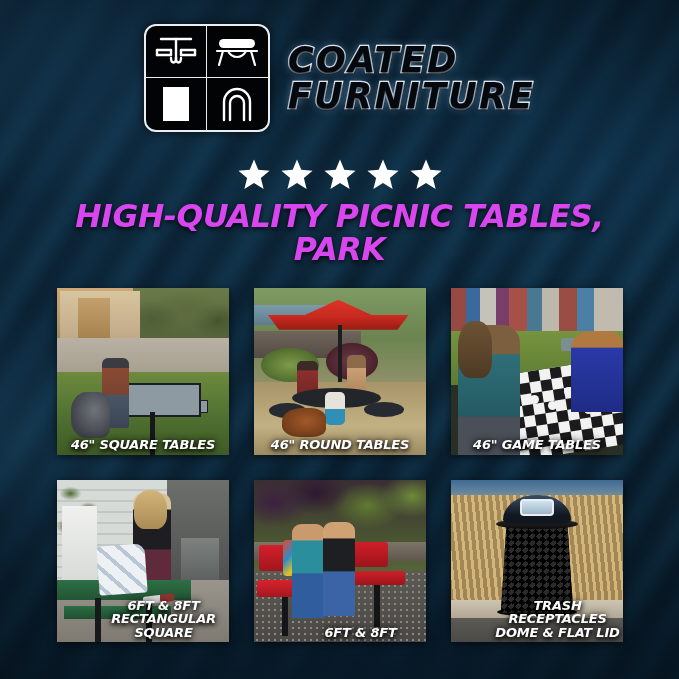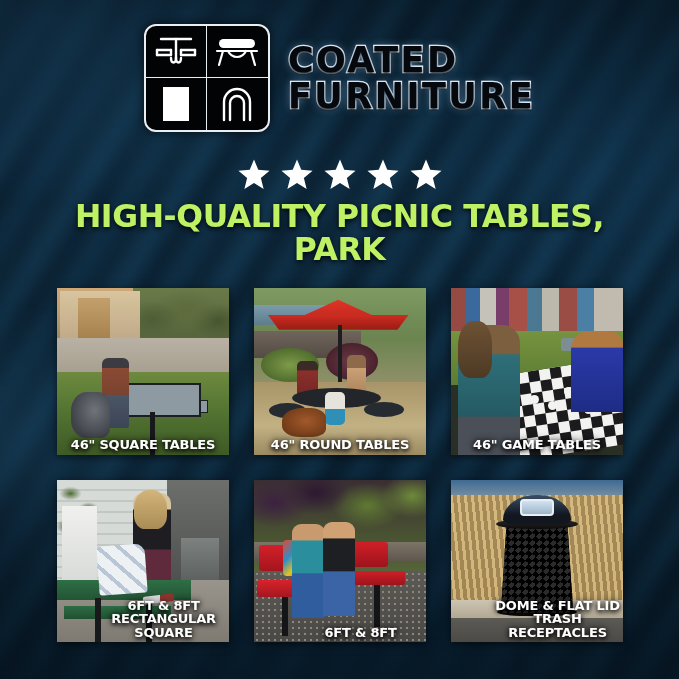--- a/index.html
+++ b/index.html
@@ -42,21 +42,21 @@
     filter:blur(6px);
   }
   #bg .vign {
     background:radial-gradient(ellipse 120% 110% at 50% 45%, rgba(0,0,0,0) 30%, rgba(0,0,0,0.55) 100%);
   }
   #bg .dark {
     background:linear-gradient(180deg, rgba(2,10,18,0.55) 0%, rgba(2,10,18,0.18) 28%, rgba(3,14,24,0.30) 62%, rgba(4,18,30,0.72) 100%);
   }
 
   
-  #content { position:relative; z-index:2; width:679px; height:679px; }
+  #content { position:relative; z-index:2; width:679px; height:679px;font-style:italic; }
 
   
   .logo-row {
     position:absolute; left:0; right:0; top:24px;
     display:flex; align-items:center; justify-content:center; gap:18px;
   }
   .logo-mark {
     width:126px; height:108px; background:#020304;
     border:2px solid #e9eef3; border-radius:12px;
     display:grid; grid-template-columns:1fr 1fr; grid-template-rows:1fr 1fr;
@@ -86,21 +86,21 @@
   .stars {
     position:absolute; left:0; right:0; top:158px;
     display:flex; justify-content:center; gap:9px;
   }
   .star { width:34px; height:33px; display:block; }
 
   
   .headline {
     position:absolute; left:30px; right:30px; top:200px;
     text-align:center;
-    color:#bef264;
+    color:#d946ef;
     font-family:"DejaVu Sans", sans-serif;
     font-weight:700;
     font-size:31.5px;
     line-height:1.06;
     letter-spacing:-0.4px;
     text-shadow:0 2px 5px rgba(0,0,0,.85);
   }
   .headline .l2 { display:block; }
 
   
@@ -520,19 +520,19 @@
         <div class="grass"></div>
           <div class="sky"></div>
           <div class="walk"></div>
         <div class="base"></div>
           <div class="can"></div>
           <div class="rim"></div>
         <div class="dome"></div>
           <div class="op"></div>
       </div>
       <div class="cap two">
+        <span>TRASH RECEPTACLES</span>
         <span>DOME &amp; FLAT LID</span>
-        <span>TRASH RECEPTACLES</span>
       </div>
     </div>
 
   </div>
 </div>
 
 </body></html>

